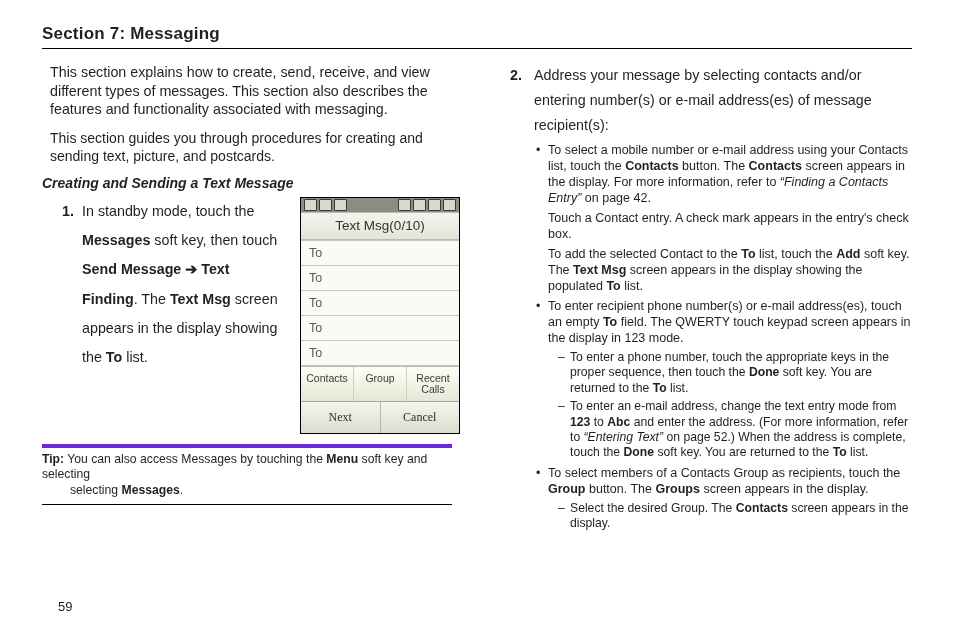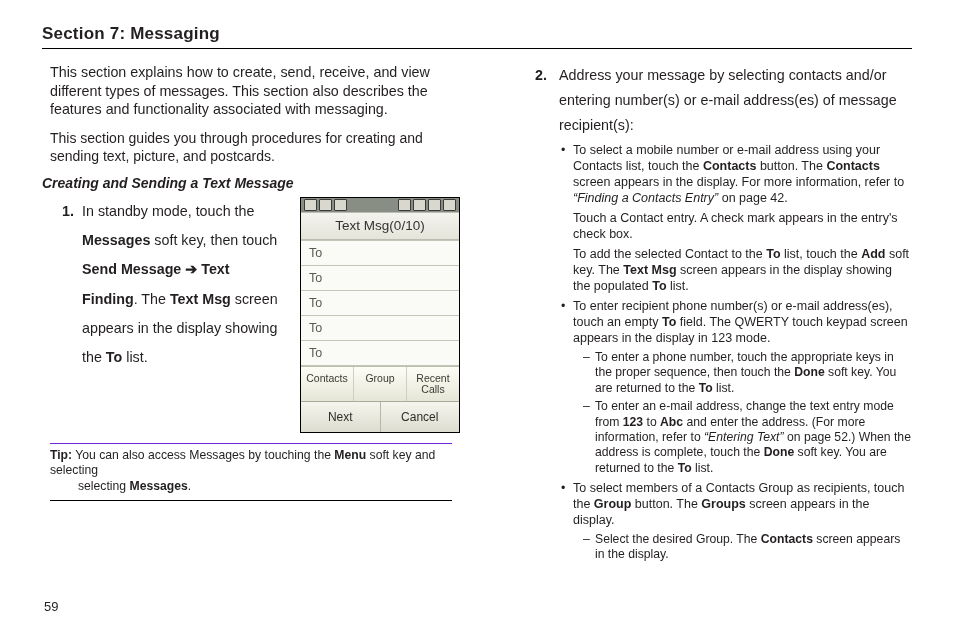--- a/index.html
+++ b/index.html
@@ -14,21 +14,21 @@
   .section-title{
     font-weight:900;
     font-size:17px;
     letter-spacing:0.2px;
     padding-bottom:4px;
     border-bottom:1.5px solid #000;
   }
   .cols{
     display:flex;
     margin-top:14px;
-    gap:81px;
+    gap:56px;
   }
   .col{flex:1;min-width:0;}
   .col-left{flex:0 0 410px;}
   .col-right{flex:1;}
   .intro{
     font-size:14.3px;
     line-height:1.3;
     margin:0 0 10px 8px;
   }
   .h2{
@@ -56,31 +56,31 @@
   .step-num{
     font-weight:bold;
     width:32px;
     text-align:right;
     flex:none;
     font-size:14.3px;
     line-height:2.04;
   }
   .b{font-weight:bold;}
   .tipbox{
-    border-top:1px solid #6d28d9;
+    border-top:4px solid #6d28d9;
     border-bottom:1px solid #000;
-    margin:10px 0 0 8px;
+    margin:10px 0 0 0;
     padding:4px 0 6px 0;
     font-size:12.2px;
     line-height:1.25;
   }
   .tip-body{padding-left:28px;}
   .pagenum{
     position:absolute;
-    left:44px;
+    left:58px;
     bottom:22px;
     font-size:13px;
   }
   
   .phone{
     width:158px;
     border:1.5px solid #000;
     background:#15803d;
     margin-left:10px;
     flex:none;
@@ -139,20 +139,21 @@
     background:linear-gradient(#f5f5ee,#dcdccf);
   }
   .softrow .sbtn{
     flex:1;
     text-align:center;
     font-size:12px;
     font-weight:500;
     color:#2e2e28;
     padding:8px 0;
     border-right:1px solid #b7b7a9;
+    font-family:Liberation Serif, serif;
   }
   .softrow .sbtn:last-child{border-right:none;}
   
   .step2{
     display:flex;
     gap:12px;
     font-size:14.3px;
     line-height:1.75;
     margin-bottom:2px;
   }

